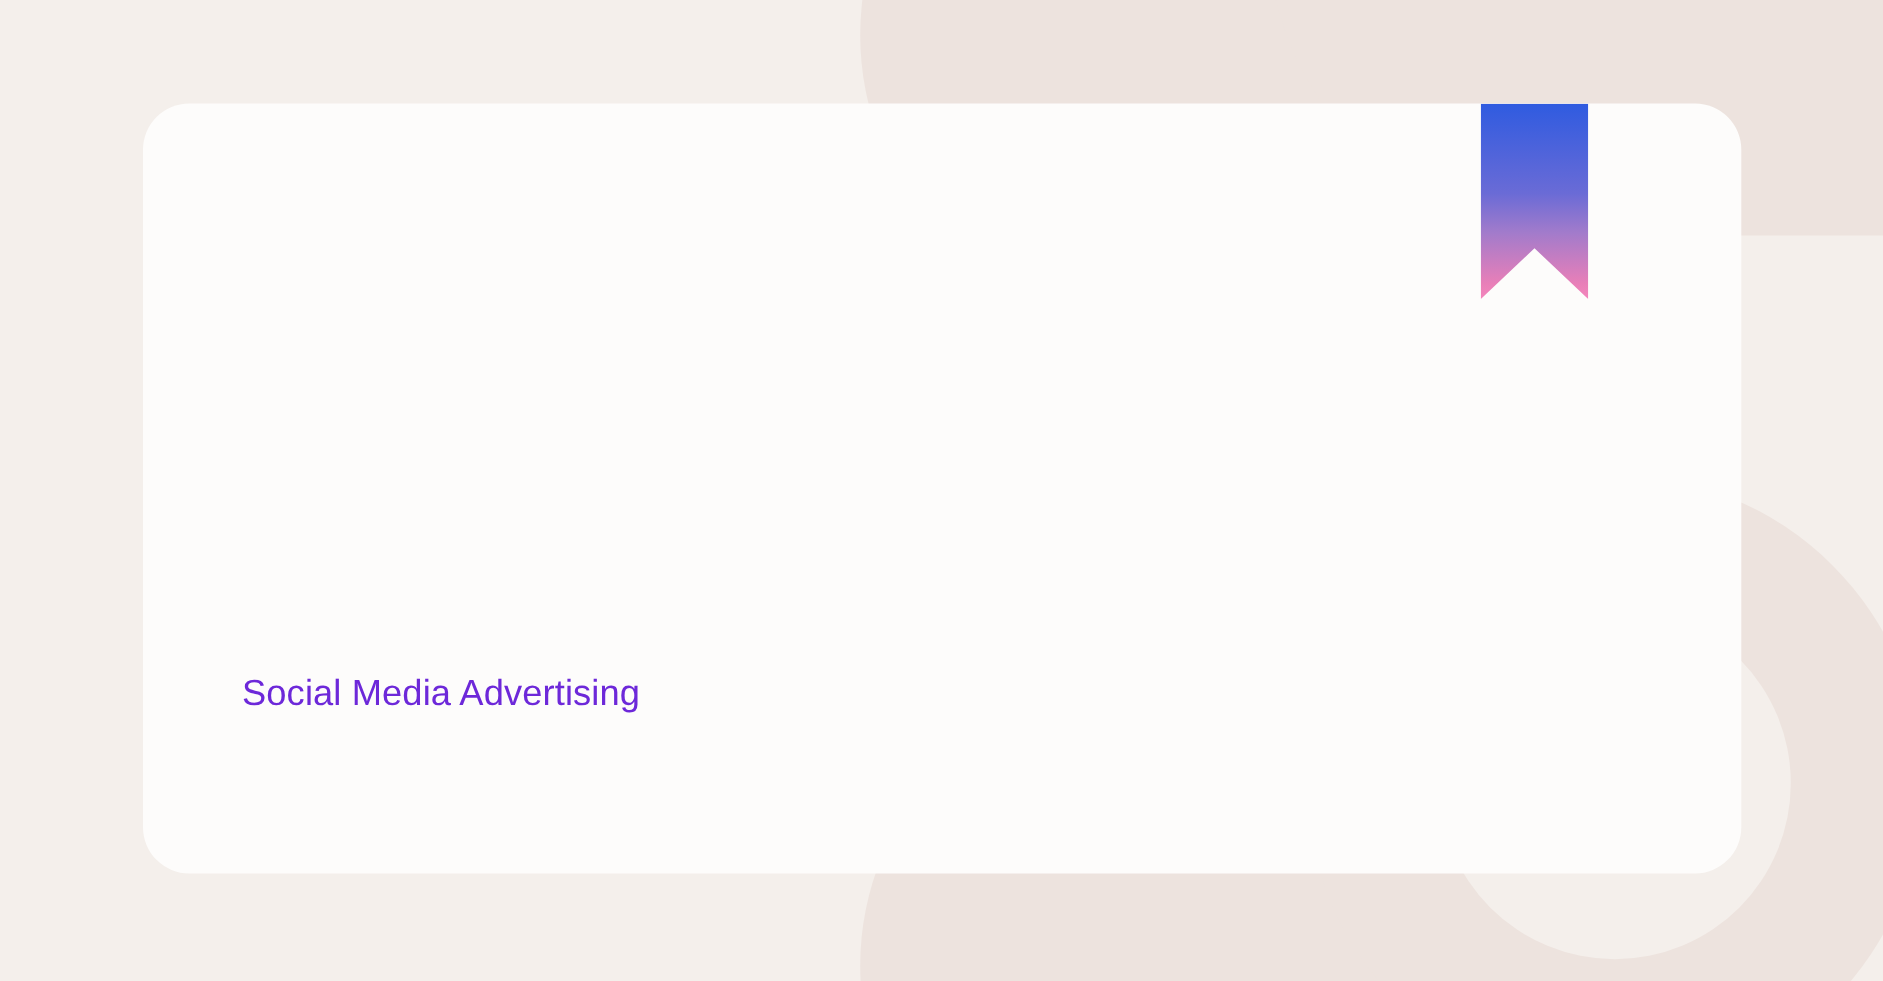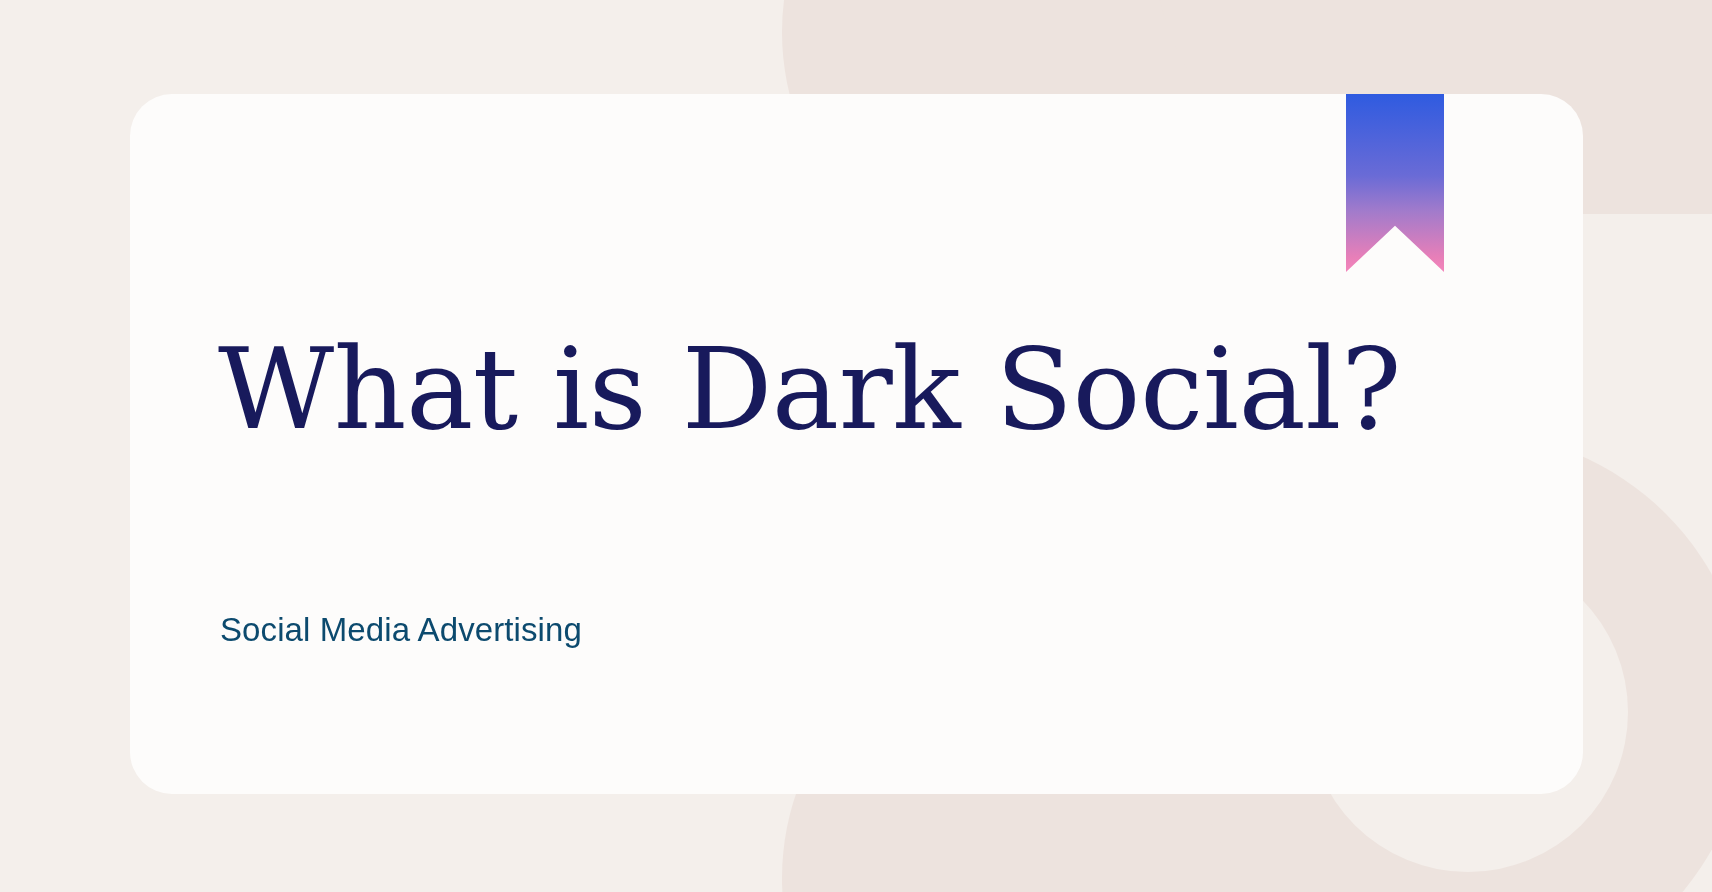--- a/index.html
+++ b/index.html
@@ -113,39 +113,38 @@
   #page-subtitle {
     position: absolute;
     left: 2px;
     top: 516px;
     margin: 0;
     font-family: "Liberation Sans", sans-serif;
     font-size: 33px;
     line-height: 1.2;
     font-weight: 400;
     letter-spacing: 0.1px;
-    color: #0c4a6e;
+    color: #6d28d9;
     white-space: nowrap;
   }
 </style>
 </head>
 <body>
 
 <div id="stage">
 
   <div class="deco" id="deco-circle-top-left"></div>
   <div class="deco" id="deco-circle-top-right"></div>
   <div class="deco" id="deco-circle-bottom-left"></div>
   <div class="deco" id="deco-circle-bottom-right"></div>
   <div class="deco" id="deco-ring-bottom-right"></div>
 
   <div id="card">
 
     <div id="bookmark-ribbon"></div>
 
     <div id="card-text">
-      <h1 id="page-title">What is Dark Social?</h1>
       <p id="page-subtitle">Social Media Advertising</p>
     </div>
 
   </div>
 
 </div>
 
 </body></html>

